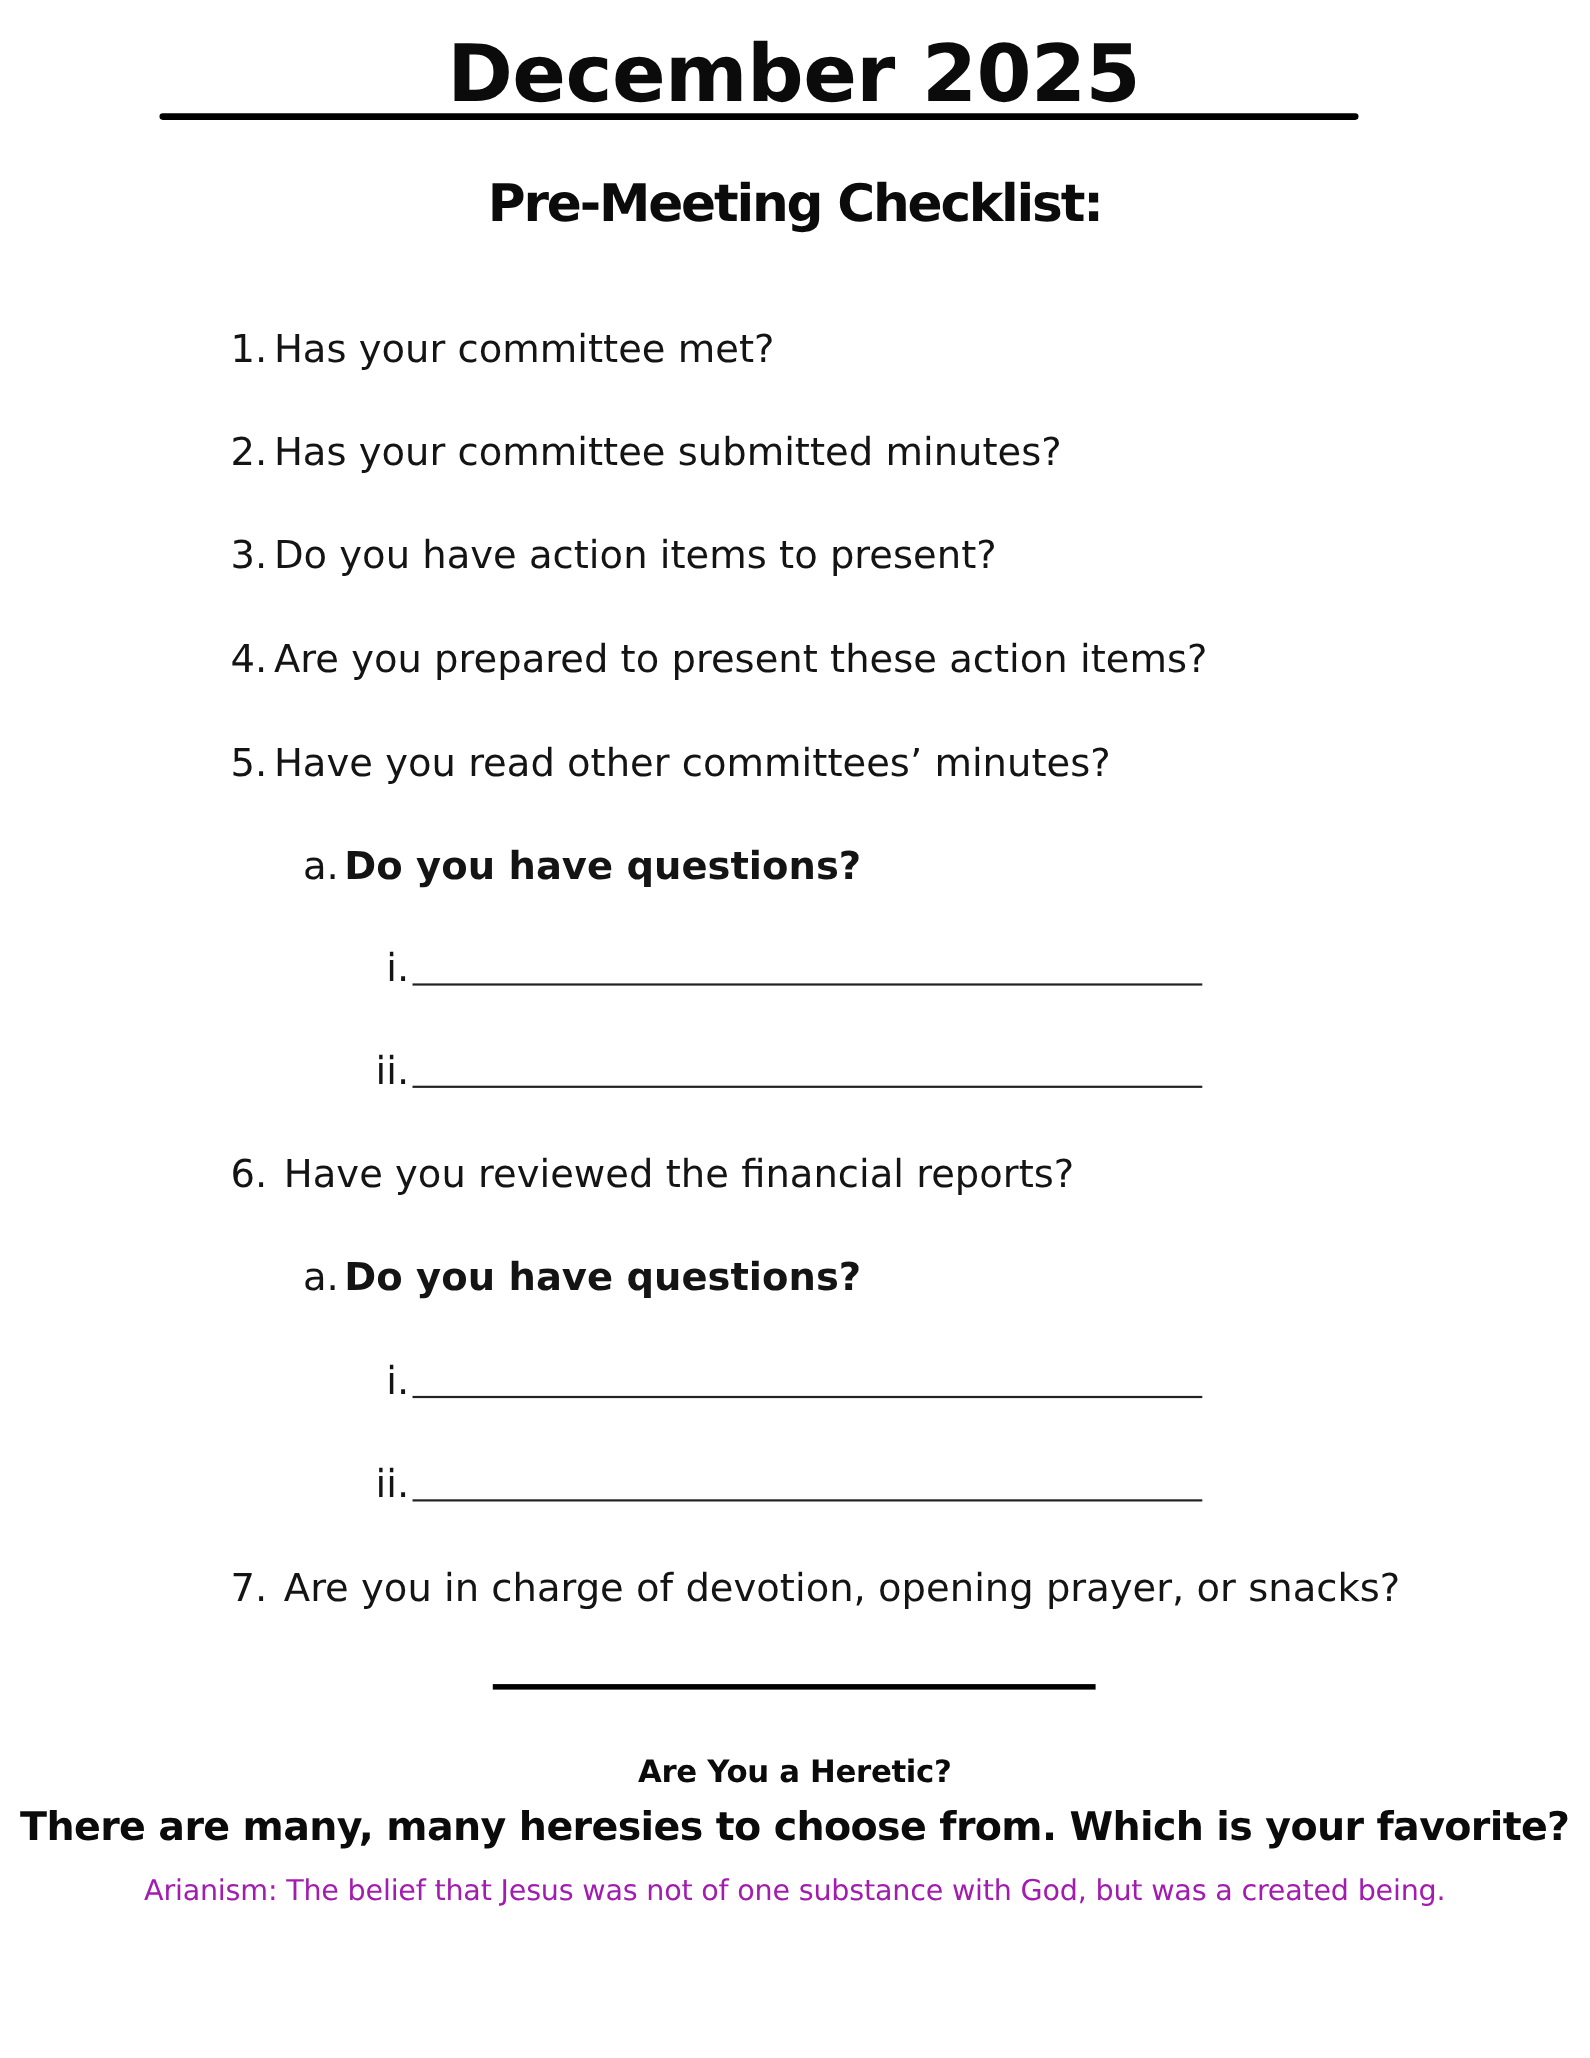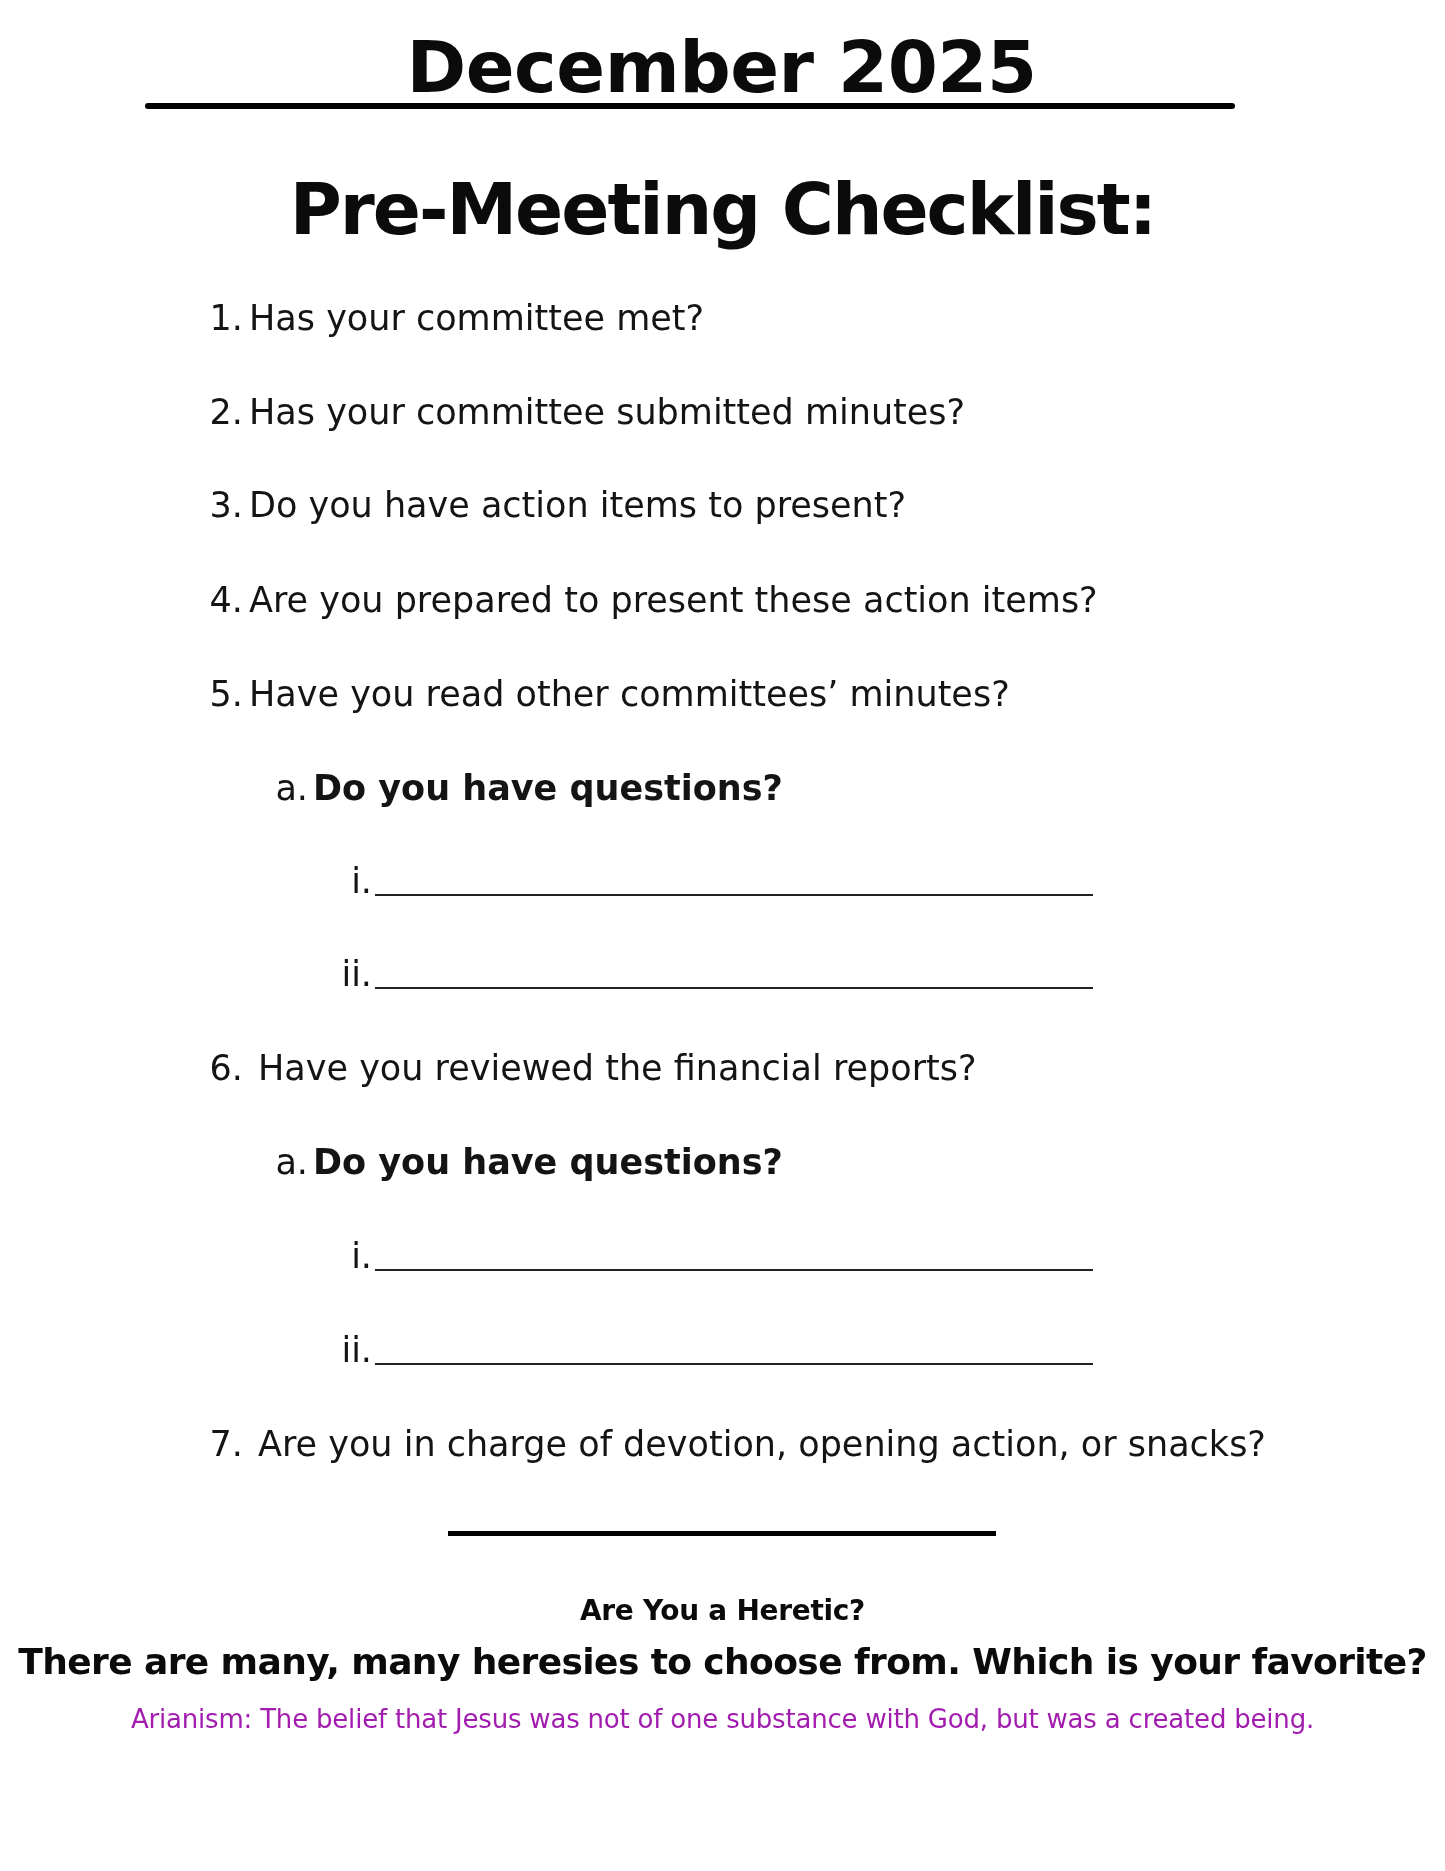--- a/index.html
+++ b/index.html
@@ -1,21 +1,21 @@
 <!DOCTYPE html>
 <html><head>
 <meta charset="utf-8">
 <style>
   html, body { margin: 0; padding: 0; background: #ffffff; }
   body { width: 1445px; height: 1871px; position: relative; overflow: hidden; color: #0b0b0b; font-family: "DejaVu Sans", sans-serif; }
   .abs { position: absolute; }
   .center-line { position: absolute; left: 0; width: 1445px; text-align: center; white-space: nowrap; line-height: 1; }
   .month-title { font-size: 72px; font-weight: bold; letter-spacing: -0.5px; top: 31px; left: -1px; }
   .rule-top { left: 145px; top: 103px; width: 1090px; height: 6px; background: #000; border-radius: 3px; }
-  .page-title { font-size: 71px; font-weight: bold; letter-spacing: -2px; top: 174px; left: 0; }
+  .page-title { font-size: 47px; font-weight: bold; letter-spacing: -2px; top: 162px; left: 0; }
   .item { position: absolute; font-size: 35px; line-height: 1; white-space: nowrap; color: #141414; }
   .num { position: absolute; text-align: right; }
   .lvl1 .num { left: 150px; width: 93px; }
   .lvl1 .txt { position: absolute; left: 249px; }
   .lvl1.spaced .txt { left: 258px; }
   .lvl2 .num { left: 200px; width: 108px; }
   .lvl2 .txt { position: absolute; left: 313px; font-weight: bold; }
   .lvl3 .num { left: 260px; width: 112px; }
   .blank { position: absolute; left: 375px; width: 718px; height: 2px; background: #222; }
   .sep { left: 448px; top: 1531px; width: 548px; height: 5px; background: #000; }
@@ -76,21 +76,21 @@
     <span class="num">i.</span>
   </div>
   <div class="blank" style="top:1269px;"></div>
   <div class="item lvl3" style="top:1333px;">
     <span class="num">ii.</span>
   </div>
   <div class="blank" style="top:1363px;"></div>
 
   <div class="item lvl1 spaced" style="top:1427px;">
     <span class="num">7.</span>
-    <span class="txt">Are you in charge of devotion, opening action, or snacks?</span>
+    <span class="txt">Are you in charge of devotion, opening prayer, or snacks?</span>
   </div>
 </div>
 
 <div class="abs sep"></div>
 
 <div class="center-line heretic-heading">Are You a Heretic?</div>
 <div class="center-line heretic-sub">There are many, many heresies to choose from. Which is your favorite?</div>
 <div class="heresy-def">Arianism: The belief that Jesus was not of one substance with God, but was a created being.</div>
 
 </body></html>

